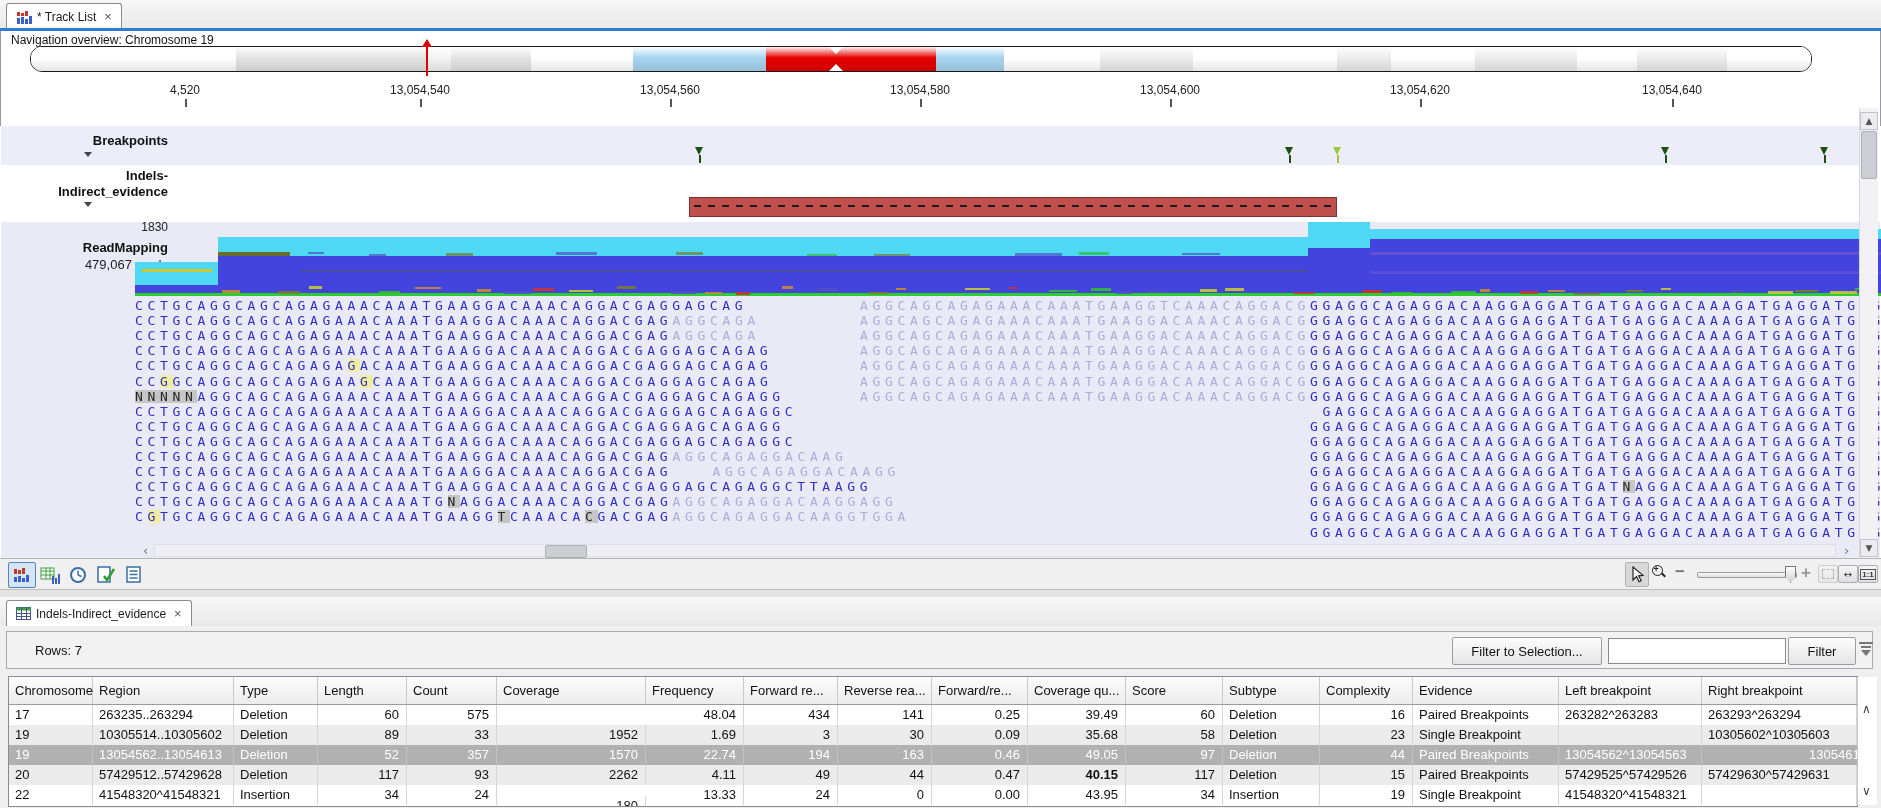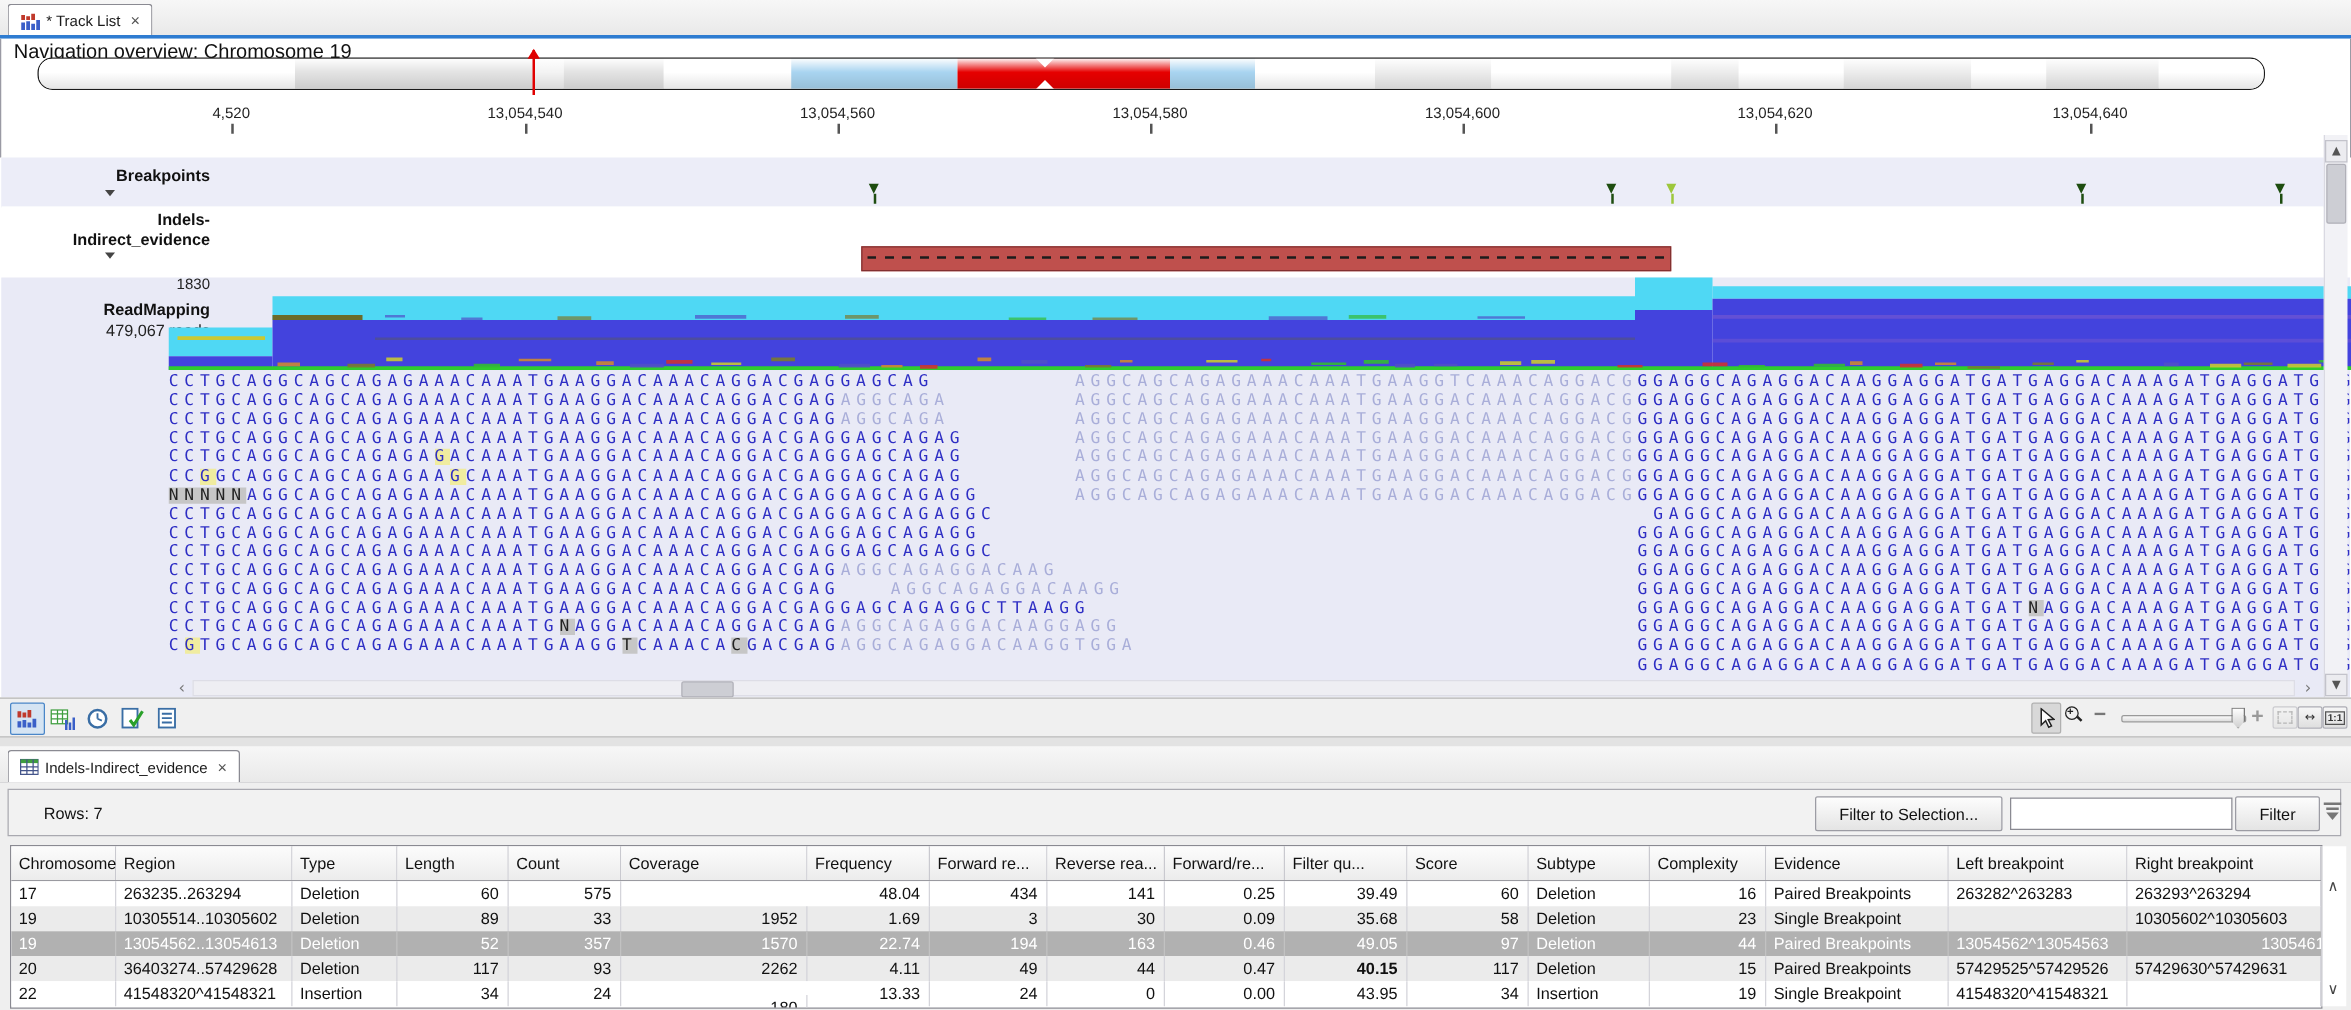--- a/index.html
+++ b/index.html
@@ -7,21 +7,21 @@
        font-family:"Liberation Sans",sans-serif;-webkit-font-smoothing:none;}
   .abs{position:absolute;}
   
   .tabbar{position:absolute;left:0;width:1881px;background:linear-gradient(#f7f7f7,#e9e9e9);border-bottom:1px solid #c9c9c9;}
   .tab{position:absolute;display:flex;align-items:center;gap:5px;background:#ffffff;
        border:1px solid #8a8a92;border-bottom:none;border-radius:3px 3px 0 0;padding:0 9px;height:25px;
        font-size:12px;color:#1a1a1a;}
   .tab .close{color:#555;font-size:13px;margin-left:3px;cursor:default;}
   .bluestrip{position:absolute;left:0;width:1881px;height:3px;background:#2e7cd1;}
   
-  .navlabel{position:absolute;left:10px;top:33px;font-size:16px;color:#111;}
+  .navlabel{position:absolute;left:10px;top:33px;font-size:12px;color:#111;}
   #ideogram{position:absolute;left:30px;top:46px;width:1780px;height:24px;border:1.5px solid #1a1a1a;
             border-radius:12px;overflow:hidden;background:#fff;}
   .band{position:absolute;top:0;height:100%;}
   .ideo-gloss{position:absolute;left:0;top:0;width:100%;height:100%;
       background:linear-gradient(180deg,rgba(255,255,255,.95) 0%,rgba(255,255,255,0) 45%,rgba(0,0,0,.10) 100%);}
   .pinch{position:absolute;width:0;height:0;border-left:9px solid transparent;border-right:9px solid transparent;}
   #posmarker{position:absolute;width:2px;background:#e00000;}
   #posmarker:before{content:"";position:absolute;left:-4px;top:-1px;border-left:5px solid transparent;
       border-right:5px solid transparent;border-bottom:8px solid #e00000;}
   
@@ -432,21 +432,21 @@
     <div class="thead-cell" style="left: 0px; width: 84px;">Chromosome</div>
     <div class="thead-cell" style="left: 84px; width: 141px;">Region</div>
     <div class="thead-cell" style="left: 225px; width: 84px;">Type</div>
     <div class="thead-cell" style="left: 309px; width: 89px;">Length</div>
     <div class="thead-cell" style="left: 398px; width: 90px;">Count</div>
     <div class="thead-cell" style="left: 488px; width: 149px;">Coverage</div>
     <div class="thead-cell" style="left: 637px; width: 98px;">Frequency</div>
     <div class="thead-cell" style="left: 735px; width: 94px;">Forward re...</div>
     <div class="thead-cell" style="left: 829px; width: 94px;">Reverse rea...</div>
     <div class="thead-cell" style="left: 923px; width: 96px;">Forward/re...</div>
-    <div class="thead-cell" style="left: 1019px; width: 98px;">Filter qu...</div>
+    <div class="thead-cell" style="left: 1019px; width: 98px;">Coverage qu...</div>
     <div class="thead-cell" style="left: 1117px; width: 97px;">Score</div>
     <div class="thead-cell" style="left: 1214px; width: 97px;">Subtype</div>
     <div class="thead-cell" style="left: 1311px; width: 93px;">Complexity</div>
     <div class="thead-cell" style="left: 1404px; width: 146px;">Evidence</div>
     <div class="thead-cell" style="left: 1550px; width: 143px;">Left breakpoint</div>
     <div class="thead-cell" style="left: 1693px; width: 155px;">Right breakpoint</div>
     <div style="left: 0px; top: 27px; width: 1848px; height: 1px; background: rgb(154, 154, 160); position: absolute;"></div>
     <div style="left: 0px; top: 28px; width: 1848px; height: 20px; background: rgb(255, 255, 255); position: absolute;">
       <div class="tcell" style="left: 0px; width: 84px;">17</div>
       <div class="tcell" style="left: 84px; width: 141px;">263235..263294</div>
@@ -499,21 +499,21 @@
       <div class="tcell num" style="left: 1019px; width: 98px;">49.05</div>
       <div class="tcell num" style="left: 1117px; width: 97px;">97</div>
       <div class="tcell" style="left: 1214px; width: 97px;">Deletion</div>
       <div class="tcell num" style="left: 1311px; width: 93px;">44</div>
       <div class="tcell" style="left: 1404px; width: 146px;">Paired Breakpoints</div>
       <div class="tcell" style="left: 1550px; width: 143px;">13054562^13054563</div>
       <div class="tcell" style="left: 1794px; width: 155px;">13054613^13054614</div>
     </div>
     <div style="left: 0px; top: 88px; width: 1848px; height: 20px; background: rgb(235, 235, 235); position: absolute;">
       <div class="tcell" style="left: 0px; width: 84px;">20</div>
-      <div class="tcell" style="left: 84px; width: 141px;">36403274..57429628</div>
+      <div class="tcell" style="left: 84px; width: 141px;">57429512..57429628</div>
       <div class="tcell" style="left: 225px; width: 84px;">Deletion</div>
       <div class="tcell num" style="left: 309px; width: 89px;">117</div>
       <div class="tcell num" style="left: 398px; width: 90px;">93</div>
       <div class="tcell num" style="left: 488px; width: 149px;">2262</div>
       <div class="tcell num" style="left: 637px; width: 98px;">4.11</div>
       <div class="tcell num" style="left: 735px; width: 94px;">49</div>
       <div class="tcell num" style="left: 829px; width: 94px;">44</div>
       <div class="tcell num" style="left: 923px; width: 96px;">0.47</div>
       <div class="tcell num" style="left: 1019px; width: 98px; font-weight: bold;">40.15</div>
       <div class="tcell num" style="left: 1117px; width: 97px;">117</div>

